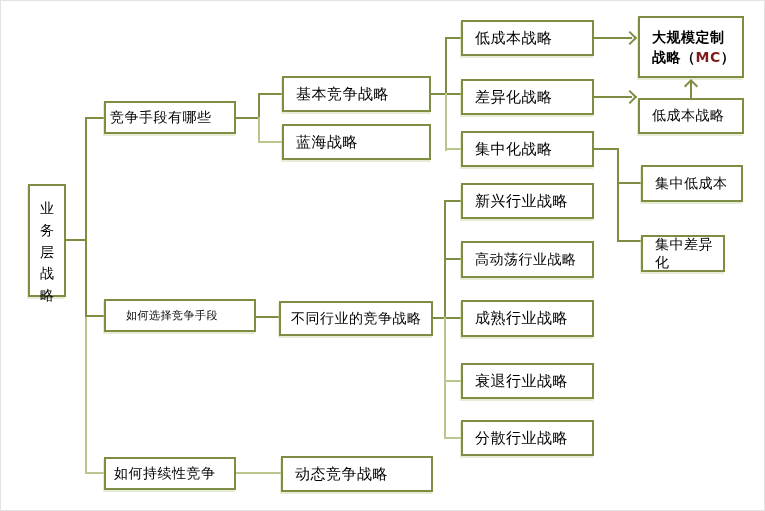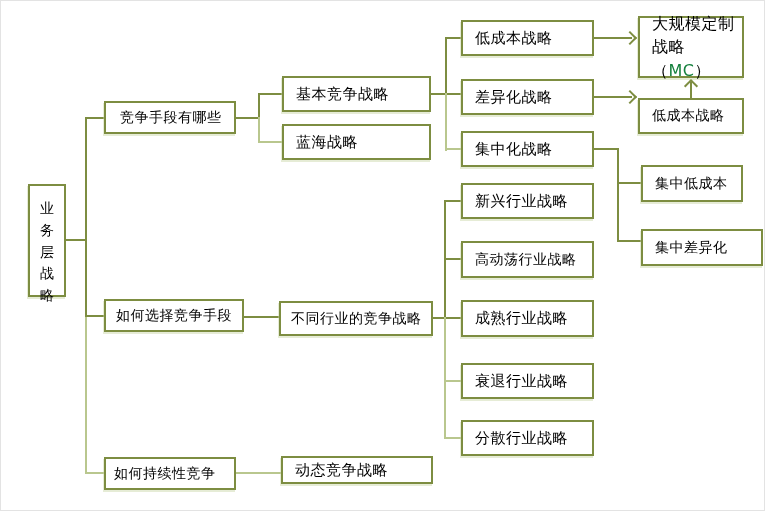--- a/index.html
+++ b/index.html
@@ -41,21 +41,21 @@
   .chev-right{
     position:absolute;width:10px;height:10px;
     border-top:2px solid #7d8d41;border-right:2px solid #7d8d41;
     transform:rotate(45deg);box-sizing:border-box;
   }
   .chev-up{
     position:absolute;width:10px;height:10px;
     border-top:2px solid #7d8d41;border-left:2px solid #7d8d41;
     transform:rotate(45deg);box-sizing:border-box;
   }
-  .mc{color:#15803d;}
+  .mc{color:#7f1d1d;}
 </style>
 </head>
 <body>
 
 <div id="canvas">
 
   <div class="hline" style="left:65px;top:238px;width:20px;"></div>
   <div class="vline" style="left:84px;top:116px;height:200px;"></div>
   <div class="vline light" style="left:84px;top:316px;height:157px;"></div>
   <div class="hline" style="left:85px;top:116px;width:18px;"></div>
@@ -94,40 +94,40 @@
   <div class="chev-right" style="left:624px;top:32px;"></div>
   <div class="hline" style="left:593px;top:95px;width:38px;"></div>
   <div class="chev-right" style="left:624px;top:91px;"></div>
   <div class="vline" style="left:689px;top:81px;height:16px;"></div>
   <div class="chev-up" style="left:685px;top:80px;"></div>
 
   <div class="box vbox" style="left:27px;top:183px;width:38px;height:113px;">
     <span class="vtext">业务层战略</span>
   </div>
 
-  <div class="box" style="left:103px;top:100px;width:132px;height:33px;font-size:14px;padding-left:14px;">
+  <div class="box" style="left:103px;top:100px;width:132px;height:33px;font-size:14px;padding-left:4px;">
     <span>竞争手段有哪些</span>
   </div>
-  <div class="box" style="left:103px;top:298px;width:140px;height:33px;font-size:14px;padding-left:10px;">
+  <div class="box" style="left:103px;top:298px;width:152px;height:33px;font-size:11px;padding-left:20px;">
     <span>如何选择竞争手段</span>
   </div>
   <div class="box" style="left:103px;top:456px;width:132px;height:33px;font-size:14px;padding-left:8px;">
     <span>如何持续性竞争</span>
   </div>
 
   <div class="box" style="left:281px;top:75px;width:149px;height:36px;">
     <span>基本竞争战略</span>
   </div>
   <div class="box" style="left:281px;top:123px;width:149px;height:36px;">
     <span>蓝海战略</span>
   </div>
   <div class="box" style="left:278px;top:300px;width:154px;height:35px;font-size:14px;padding-left:10px;">
     <span>不同行业的竞争战略</span>
   </div>
-  <div class="box" style="left:280px;top:455px;width:152px;height:28px;">
+  <div class="box" style="left:280px;top:455px;width:152px;height:36px;">
     <span>动态竞争战略</span>
   </div>
 
   <div class="box" style="left:460px;top:19px;width:133px;height:36px;">
     <span>低成本战略</span>
   </div>
   <div class="box" style="left:460px;top:78px;width:133px;height:36px;">
     <span>差异化战略</span>
   </div>
   <div class="box" style="left:460px;top:130px;width:133px;height:36px;">
@@ -142,27 +142,27 @@
   <div class="box" style="left:460px;top:299px;width:133px;height:37px;">
     <span>成熟行业战略</span>
   </div>
   <div class="box" style="left:460px;top:362px;width:133px;height:36px;">
     <span>衰退行业战略</span>
   </div>
   <div class="box" style="left:460px;top:419px;width:133px;height:36px;">
     <span>分散行业战略</span>
   </div>
 
-  <div class="box multiline" style="left:637px;top:15px;width:106px;height:62px;font-size:16px;">
+  <div class="box multiline" style="left:637px;top:15px;width:106px;height:62px;font-size:14px;font-weight:bold;">
     <span>大规模定制</span>
     <span><span>战略（</span><span class="mc">MC</span><span>）</span></span>
   </div>
   <div class="box" style="left:637px;top:97px;width:106px;height:36px;font-size:14px;">
     <span>低成本战略</span>
   </div>
   <div class="box" style="left:640px;top:164px;width:102px;height:37px;font-size:14px;">
     <span>集中低成本</span>
   </div>
-  <div class="box" style="left:640px;top:228px;width:122px;height:37px;font-size:14px;">
+  <div class="box" style="left:640px;top:234px;width:84px;height:37px;font-size:14px;">
     <span>集中差异化</span>
   </div>
 
 </div>
 
 </body></html>

